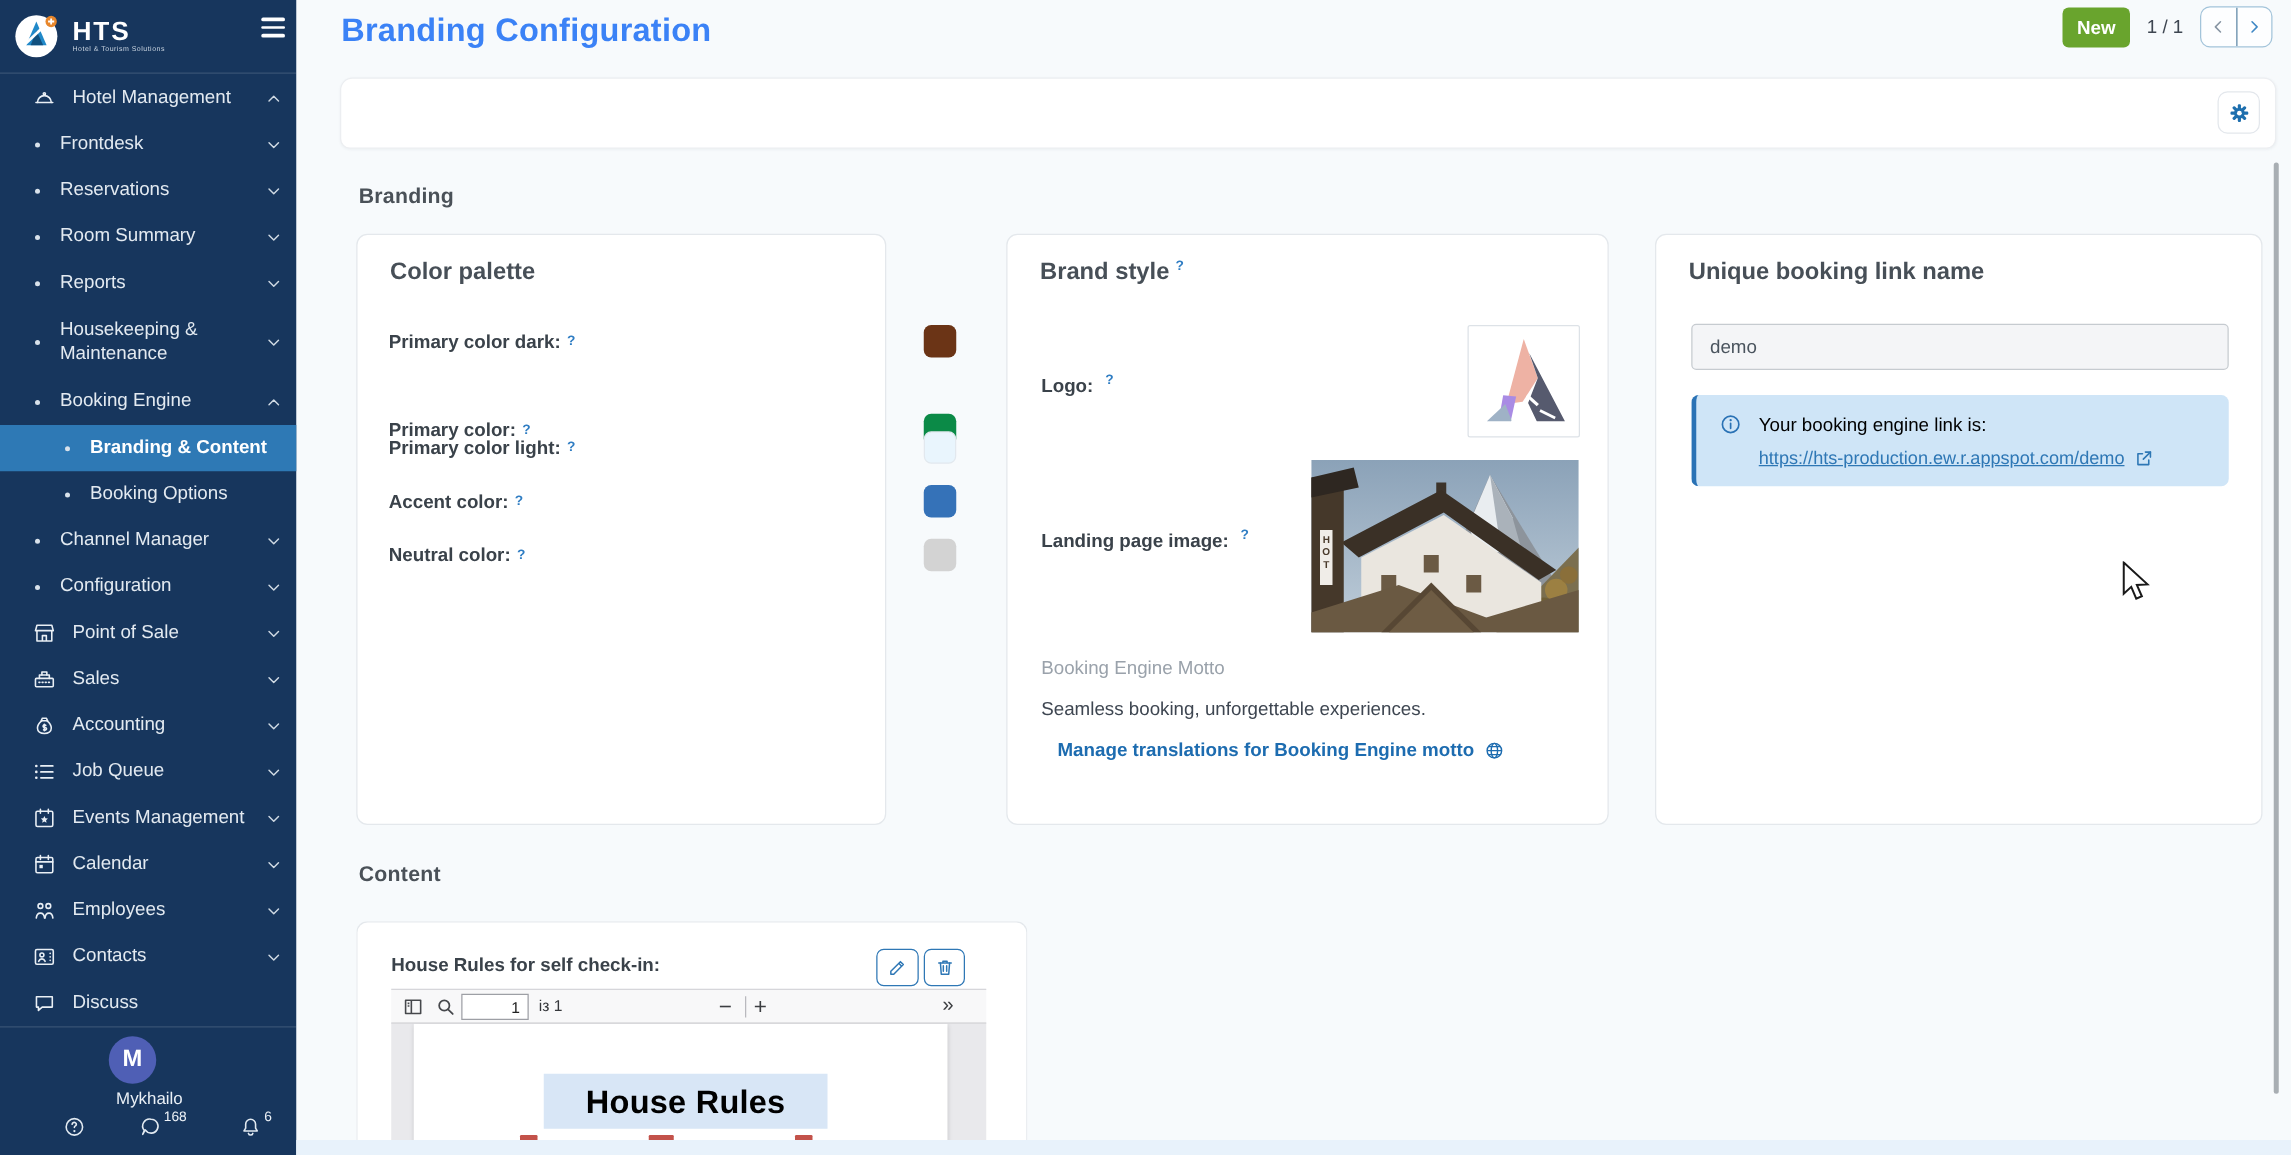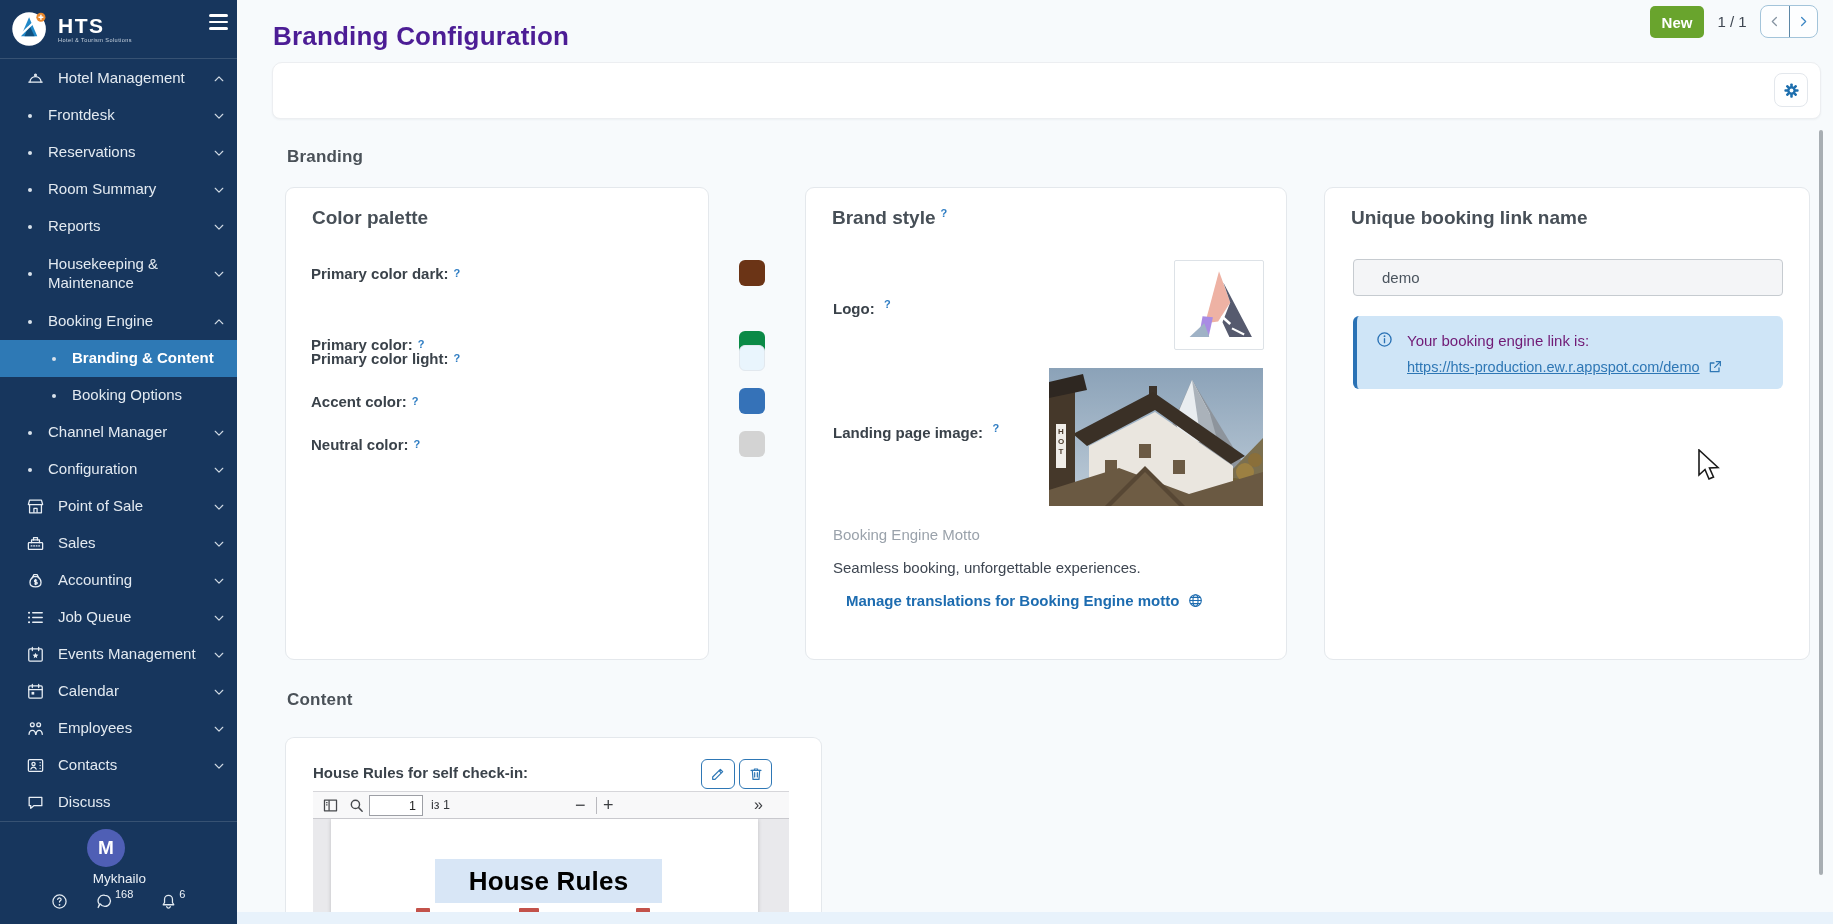--- a/index.html
+++ b/index.html
@@ -26,27 +26,27 @@
   .nav-item.selected { background:#2e79b5; color:#fff; font-weight:700; }
   .nav-ico { width:19px; height:19px; margin-right:13px; color:#e9eff5; flex:0 0 auto; }
   .bullet { width:4px; height:4px; border-radius:50%; background:#d9e2eb; margin-right:16px; flex:0 0 auto; }
   .nav-label { flex:1; line-height:1.25; padding-right:4px; }
   .chev { width:14px; height:14px; margin-right:11px; color:#cfd9e3; flex:0 0 auto; }
   .chev.up { transform:rotate(180deg); }
   .user-block { position:absolute; left:0; right:0; top:821px; height:103px; border-top:1px solid rgba(255,255,255,.14); }
   .avatar { position:absolute; left:87px; top:7px; width:38px; height:38px; border-radius:50%; background:#4f5fb5;
             color:#fff; font-size:19px; font-weight:600; display:flex; align-items:center; justify-content:center; cursor:pointer; }
   .user-name { position:absolute; left:0; width:212px; top:49px; text-align:center; font-size:13.5px; color:#eaf0f6;padding-left:27px; }
-  .foot-icons { position:absolute; left:50px; top:70px; display:flex; align-items:flex-start; gap:26px; }
+  .foot-icons { position:absolute; left:50px; top:70px; display:flex; align-items:flex-start; gap:42px; }
   .foot-item { display:flex; align-items:flex-start; color:#e2eaf1; cursor:pointer; }
   .foot-item svg { width:19px; height:19px; }
   .foot-count { font-size:11px; margin-left:1px; position:relative; top:-4px; color:#eef3f8; }
 
   
-  .page-title { position:absolute; left:273px; top:9px; font-size:26px; font-weight:600; color:#4c1d95; letter-spacing:.2px;margin-top:12px; }
+  .page-title { position:absolute; left:273px; top:9px; font-size:26px; font-weight:600; color:#3b82f6; letter-spacing:.2px; }
   .btn-new { position:absolute; left:1650px; top:6px; width:54px; height:32px; background:#69a42d; color:#fff;
              border:none; border-radius:5px; font-size:15px; font-weight:700; font-family:inherit; cursor:pointer; }
   .pager-text { position:absolute; left:1708px; top:13px; width:48px; text-align:center; font-size:15px; color:#3e4651; }
   .pager-group { position:absolute; left:1760px; top:5px; width:58px; height:33px; display:flex;
                  border:1px solid #a3c4da; border-radius:8px; background:#fdfeff; overflow:hidden; }
   .pager-btn { flex:1; display:flex; align-items:center; justify-content:center; cursor:pointer; }
   .pager-btn + .pager-btn { border-left:1px solid #5d87a6; }
   .pager-btn svg { width:15px; height:15px; }
   .pager-prev { color:#8795a3; }
   .pager-next { color:#3f88c5; }
@@ -75,26 +75,26 @@
               border:1px solid #dde2e7; border-radius:2px; display:flex; align-items:center; justify-content:center; cursor:pointer; }
   .landing-img { position:absolute; left:243px; top:180px; width:214px; height:138px; cursor:pointer; display:block; }
   .motto-label { position:absolute; left:27px; top:338px; font-size:15px; color:#9aa2ab; }
   .motto-text { position:absolute; left:27px; top:371px; font-size:15px; color:#3e4651; }
   .translate-link { position:absolute; left:40px; top:404px; font-size:15px; font-weight:700; color:#1d6cb0;
                     display:flex; align-items:center; gap:8px; cursor:pointer; }
   .translate-link svg { width:17px; height:17px; }
 
   
   .bl-input { position:absolute; left:28px; top:71px; width:430px; height:37px; background:#f4f5f7;
-              border:1px solid #c6cbd0; border-radius:4px; font-size:15px; color:#4a545e; padding:0 28px;
+              border:1px solid #c6cbd0; border-radius:4px; font-size:15px; color:#4a545e; padding:0 14px;
               font-family:inherit; }
   .bl-alert { position:absolute; left:28px; top:128px; width:430px; height:73px; background:#cfe5f7;
               border-radius:6px; border-left:4px solid #2a72b5; }
   .bl-alert .info-ic { position:absolute; left:18px; top:14px; width:19px; height:19px; color:#2a72b5; }
-  .bl-alert .al-text { position:absolute; left:50px; top:16px; font-size:15px; color:#701a75; }
+  .bl-alert .al-text { position:absolute; left:50px; top:16px; font-size:15px; color:#000000; }
   .bl-alert .al-link { position:absolute; left:50px; top:43px; font-size:14.5px; color:#2e77b5;
                        text-decoration:underline; display:flex; align-items:center; gap:7px; cursor:pointer; }
   .bl-alert .al-link svg { width:16px; height:16px; }
 
   
   .pdf-card { position:absolute; left:285px; top:737px; width:537px; height:190px; background:#fff;
               border:1px solid #e4e8ec; border-radius:9px 9px 0 0; border-bottom:none; }
   .pdf-label { position:absolute; left:27px; top:26px; }
   .icon-btn { position:absolute; width:34px; height:30px; background:#fff; border:1.5px solid #2e77b5; border-radius:6px;
               color:#2e77b5; display:flex; align-items:center; justify-content:center; cursor:pointer; }

